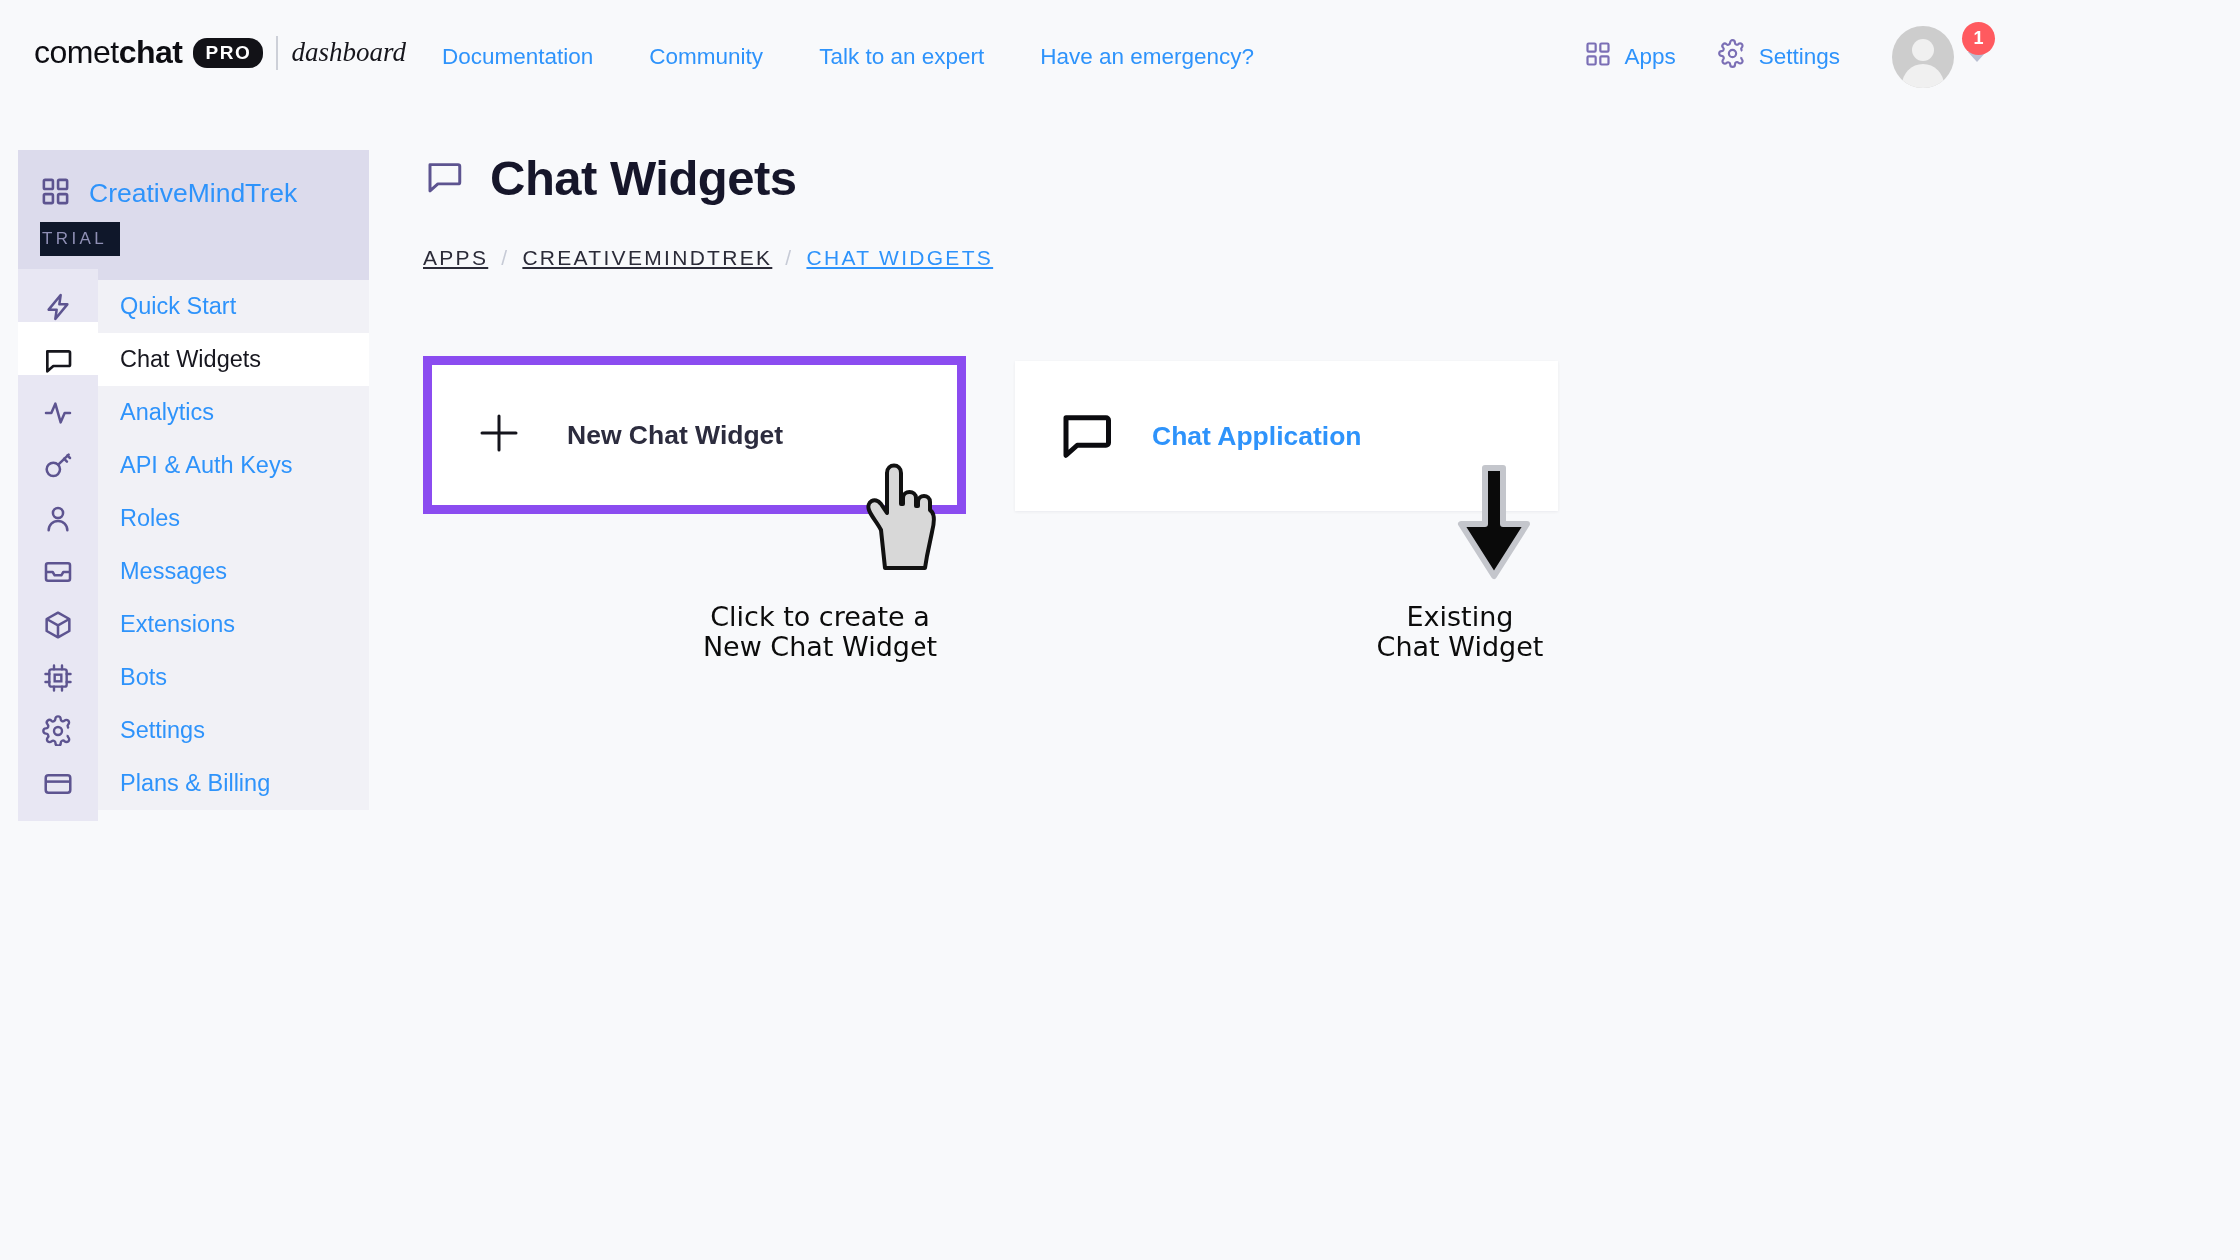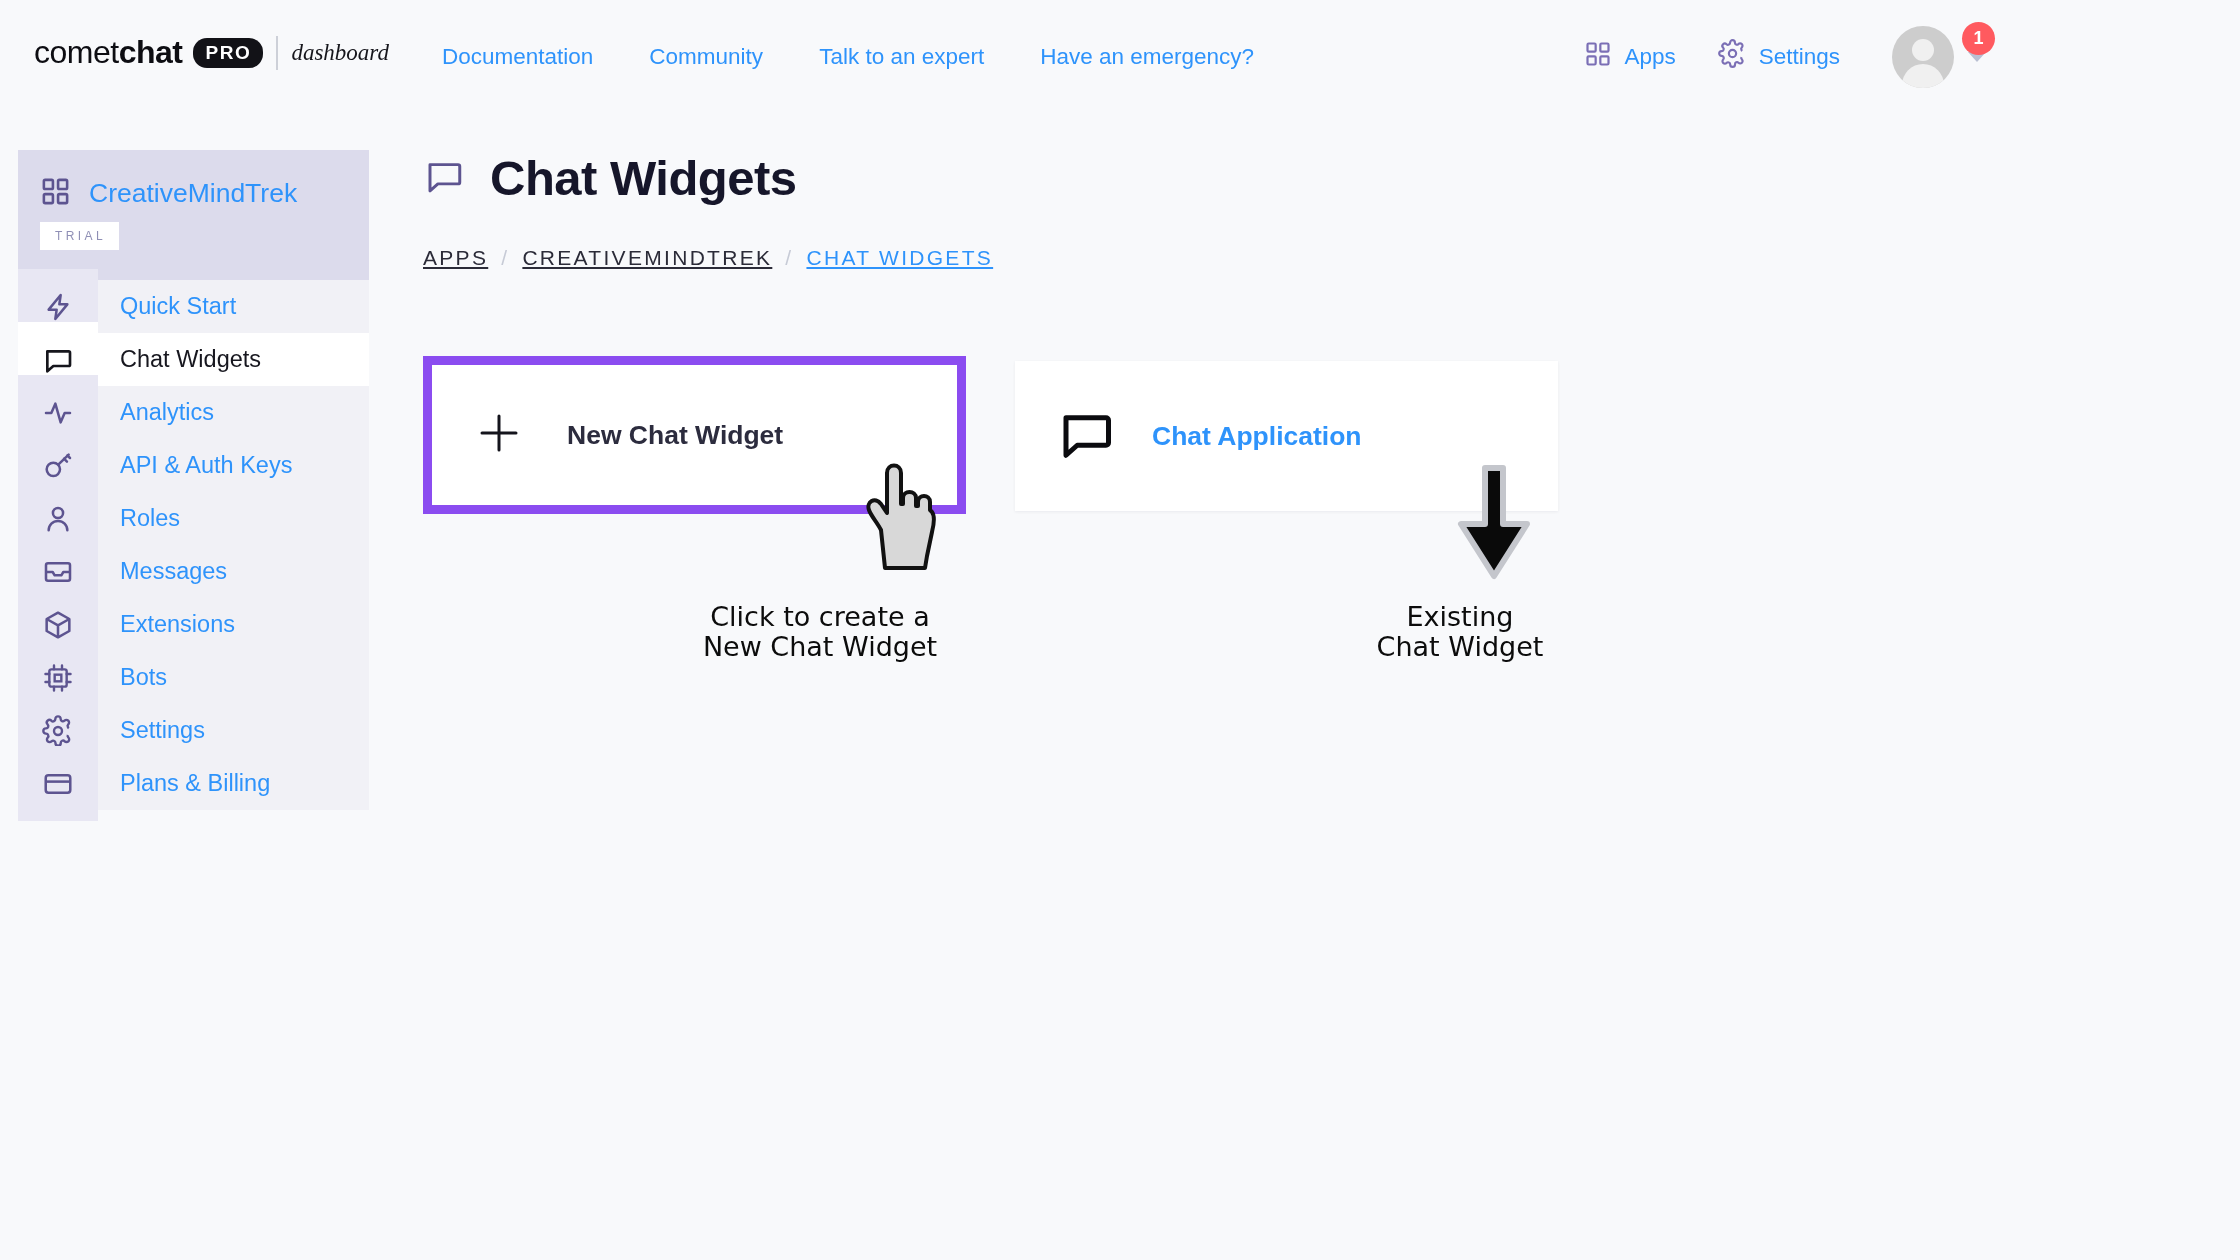--- a/index.html
+++ b/index.html
@@ -18,21 +18,21 @@
   }
   .brand { position: absolute; left: 18px; top: 34px; display: flex; align-items: center; }
   .brand-comet { font-size: 32px; letter-spacing: -0.5px; color: #0d0d12; font-weight: 400; }
   .brand-chat  { font-size: 32px; letter-spacing: -0.5px; color: #0d0d12; font-weight: 700; }
   .brand-pro {
     margin-left: 11px; background: #121217; color: #fff;
     font-size: 19px; font-weight: 700; letter-spacing: 1.6px;
     padding: 5px 12px 6px; border-radius: 14px; line-height: 1;
   }
   .brand-sep { margin: 0 13px; width: 2px; height: 34px; background: #cdd0d8; }
-  .brand-dash { font-style: italic; font-family: "Liberation Serif", serif; font-size: 23px; color: #16161c; }
+  .brand-dash { font-style: italic; font-family: "Liberation Serif", serif; font-size: 27px; color: #16161c; }
 
   .topnav { position: absolute; left: 398px; top: 0; height: 113px; display: flex; align-items: center; gap: 0; }
   .topnav a {
     color: #2e93fb; font-size: 22.5px; text-decoration: none; padding: 0 28px; white-space: nowrap;
   }
 
   .topright { position: absolute; right: 0; top: 0; height: 113px; display: flex; align-items: center; padding-right: 18px; }
   .tr-item { display: flex; align-items: center; gap: 12px; margin-left: 42px; color: #2e93fb; font-size: 22.5px; }
   .avatar-wrap { position: relative; margin-left: 52px; display:flex; align-items:center; }
   .avatar {
@@ -48,22 +48,22 @@
   .caret-down { margin-left: 14px; width: 0; height: 0; border-left: 9px solid transparent; border-right: 9px solid transparent; border-top: 10px solid #b9bfd2; }
 
   
   .sidebar { position: absolute; left: 18px; top: 150px; width: 351px; height: 1110px; }
   .sb-header {
     background: #dcdbec; height: 130px; padding: 26px 0 0 22px; position: relative;
   }
   .sb-header-row { display: flex; align-items: center; gap: 18px; }
   .sb-app-name { color: #2e93fb; font-size: 26.5px; }
   .sb-trial {
-    display: inline-block; margin-top: 11px; background: #ffffff; color: #8f8fb5;
-    font-size: 12px; letter-spacing: 3.4px; padding: 7px 13px 7px 15px; font-weight: 400;
+    display: inline-block; margin-top: 11px; background: #0f172a; color: #8f8fb5;
+    font-size: 17px; letter-spacing: 3.4px; padding: 7px 13px 7px 2px; font-weight: 400;
   }
   .sb-items { position: relative; }
   .sb-item {
     display: flex; align-items: center; height: 53px; position: relative;
     background: #f1f1f6; text-decoration: none;
   }
   .sb-item .ico-col {
     width: 80px; min-width: 80px; height: 75px; background: #e8e7f3;
     display: flex; align-items: center; justify-content: center;
   }

